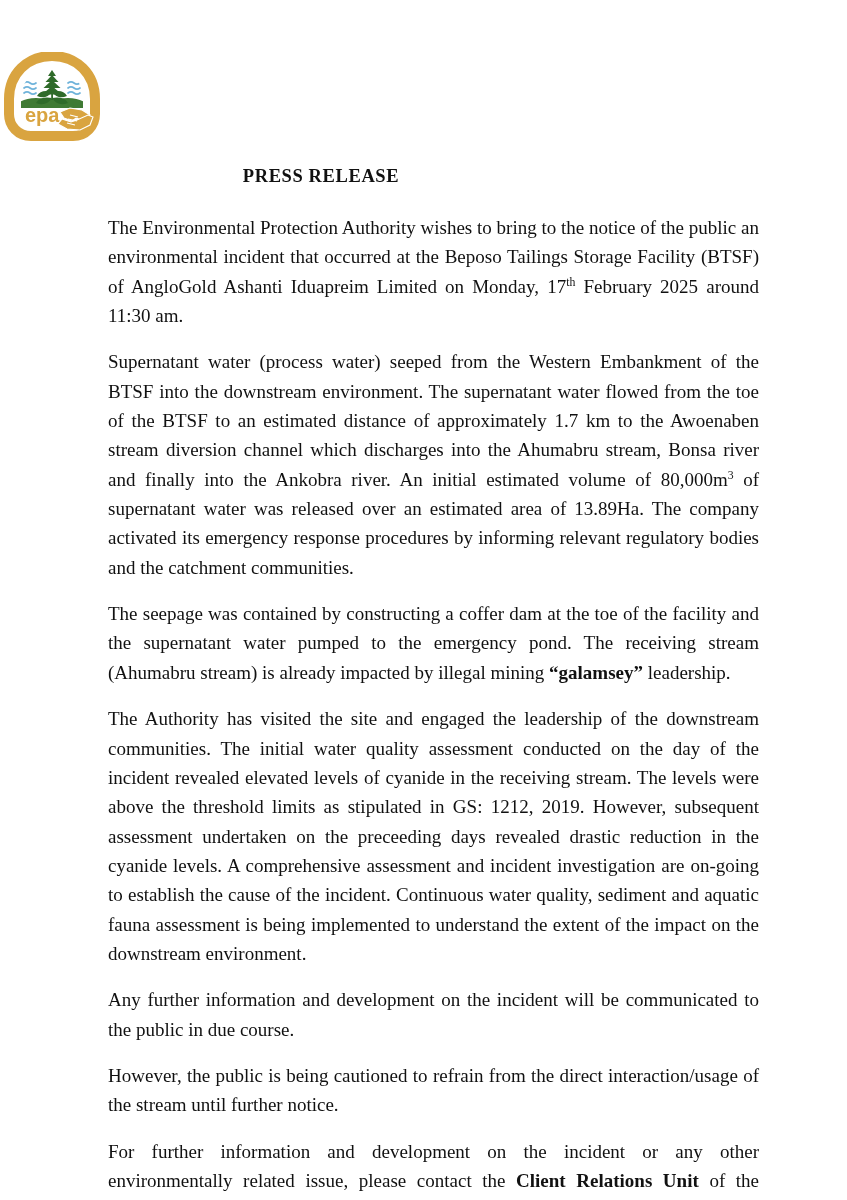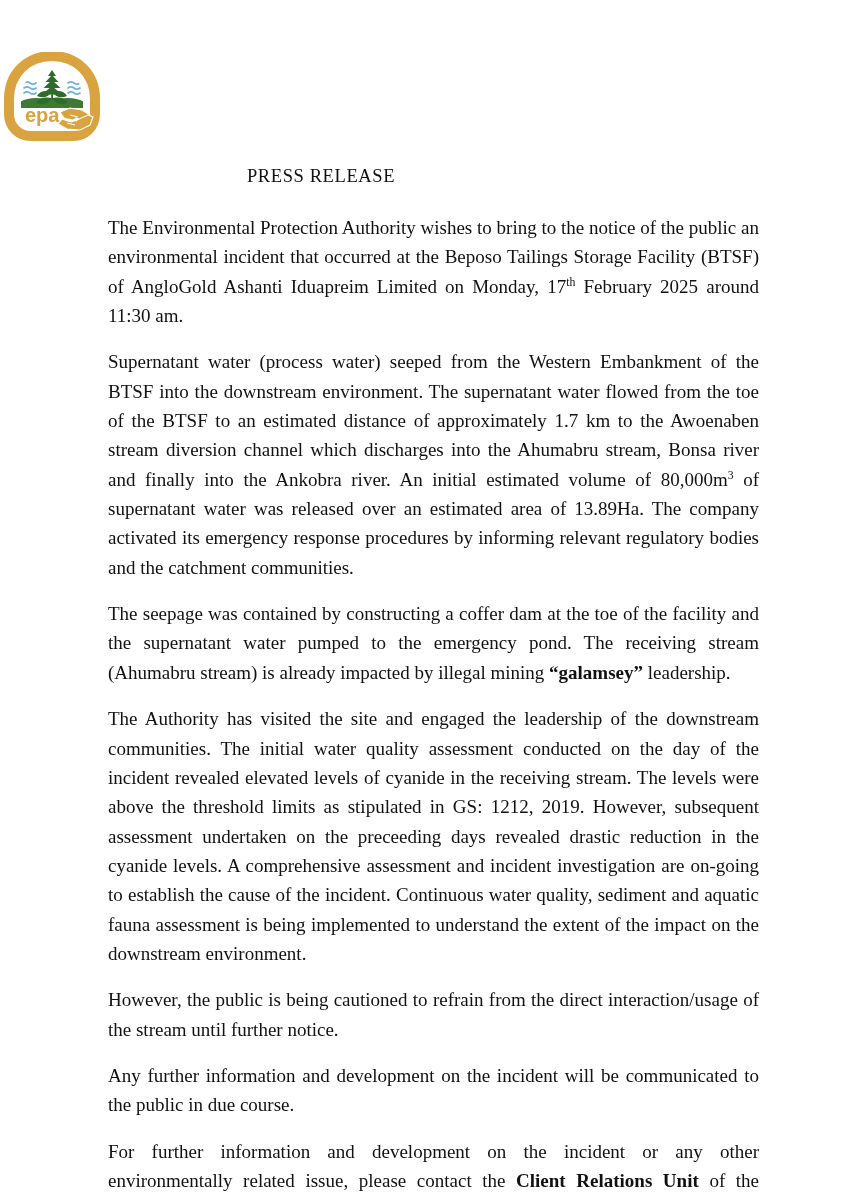--- a/index.html
+++ b/index.html
@@ -49,21 +49,21 @@
   .date-line sup {
     font-size: 0.62em;
     vertical-align: super;
     line-height: 0;
   }
 
   
   .title {
     text-align: center;
     font-size: 18.5px;
-    font-weight: normal;
+    font-weight: bold;
     letter-spacing: 0.6px;
     margin-top: 24px;
     margin-right: 205px;
   }
 
   
   .body-block {
     margin: 0 88px 0 92px;
   }
   p.para {
@@ -177,23 +177,23 @@
   <div class="body-block">
 
     <p class="para first"><span>The Environmental Protection Authority wishes to bring to the notice of the public an environmental incident that occurred at the Beposo Tailings Storage Facility (BTSF) of AngloGold Ashanti Iduapreim Limited on Monday, 17</span><sup>th</sup><span> February 2025 around 11:30 am.</span></p>
 
     <p class="para"><span>Supernatant water (process water) seeped from the Western Embankment of the BTSF into the downstream environment. The supernatant water flowed from the toe of the BTSF to an estimated distance of approximately 1.7 km to the Awoenaben stream diversion channel which discharges into the Ahumabru stream, Bonsa river and finally into the Ankobra river. An initial estimated volume of 80,000m</span><sup>3</sup><span> of supernatant water was released over an estimated area of 13.89Ha. The company activated its emergency response procedures by informing relevant regulatory bodies and the catchment communities.</span></p>
 
     <p class="para"><span>The seepage was contained by constructing a coffer dam at the toe of the facility and the supernatant water pumped to the emergency pond. The receiving stream (Ahumabru stream) is already impacted by illegal mining </span><span class="b">“galamsey”</span><span> leadership.</span></p>
 
     <p class="para">The Authority has visited the site and engaged the leadership of the downstream communities. The initial water quality assessment conducted on the day of the incident revealed elevated levels of cyanide in the receiving stream. The levels were above the threshold limits as stipulated in GS: 1212, 2019. However, subsequent assessment undertaken on the preceeding days revealed drastic reduction in the cyanide levels. A comprehensive assessment and incident investigation are on-going to establish the cause of the incident. Continuous water quality, sediment and aquatic fauna assessment is being implemented to understand the extent of the impact on the downstream environment.</p>
 
+    <p class="para gap-para"> Any further information and development on the incident will be communicated to the public in due course.</p>
+
     <p class="para">However, the public is being cautioned to refrain from the direct interaction/usage of the stream until further notice.</p>
-
-    <p class="para gap-para"> Any further information and development on the incident will be communicated to the public in due course.</p>
 
     <p class="para"><span>For further information and development on the incident or any other environmentally related issue, please contact the </span><span class="b">Client Relations Unit</span><span> of the Authority via </span><span class="b">Email:</span><span> </span><a class="maillink" href="#">client.relations@epa.gov.gh</a><span class="b"> or Tel: 0506694760/0507227726.</span></p>
 
   </div>
 
   <div class="signature">
     <div>ISSUED BY:</div>
 
   </div>
 

